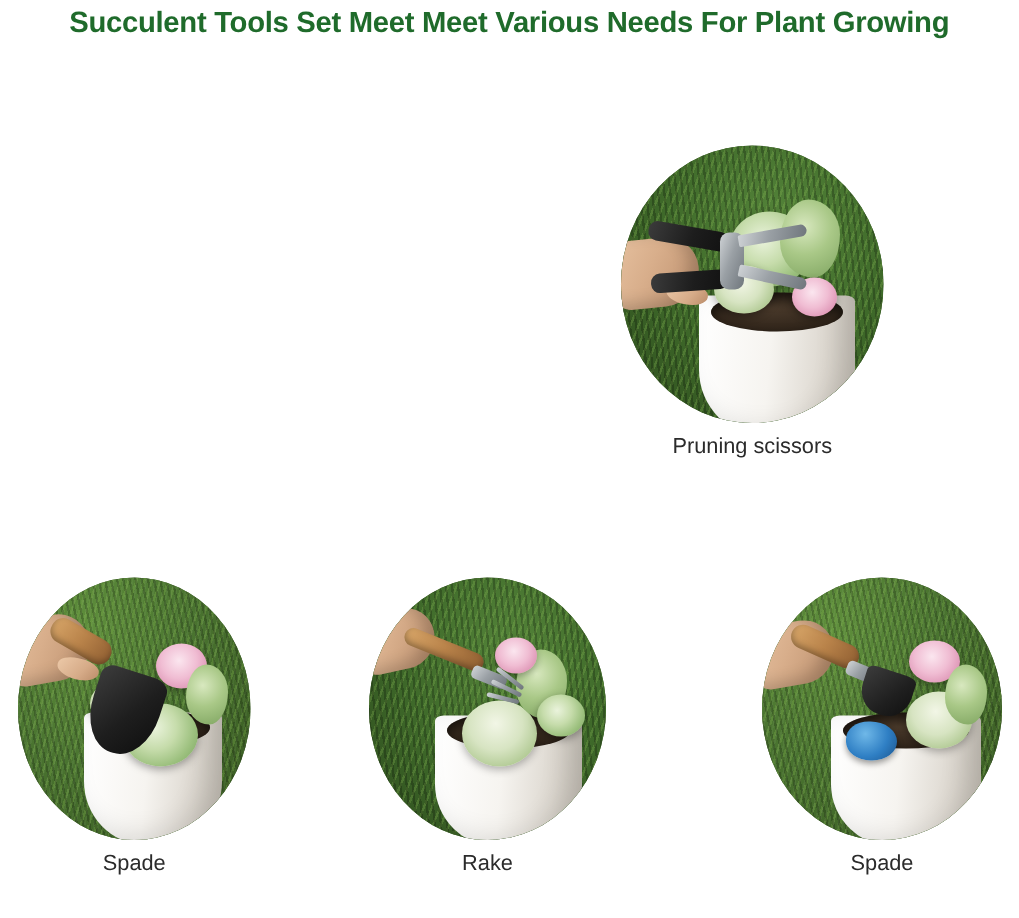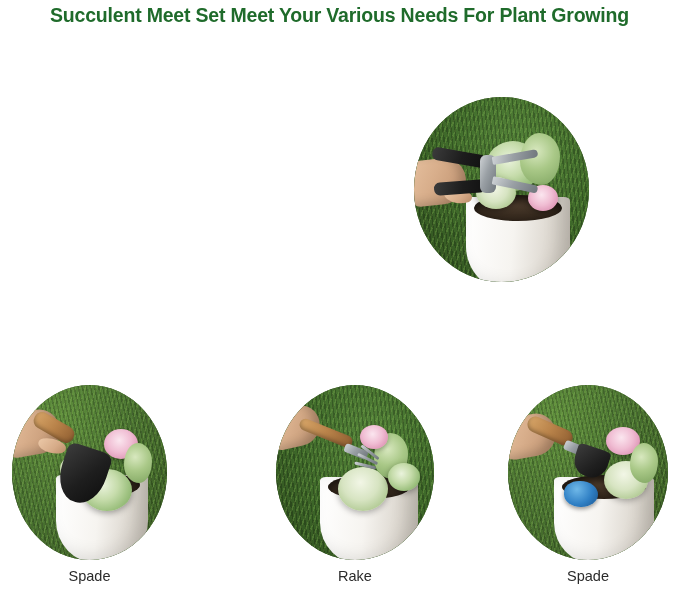--- a/index.html
+++ b/index.html
@@ -136,21 +136,21 @@
   .metal {
     position: absolute;
     background: linear-gradient(110deg, #cfd3d6 0%, #9aa0a5 45%, #6f767c 100%);
   }
 </style>
 </head>
 <body>
 
 <div class="page">
 
-  <div class="headline">Succulent Meet Set Meet Your Various Needs For Plant Growing</div>
+  <div class="headline">Succulent Tools Set Meet Meet Various Needs For Plant Growing</div>
 
 
   <div class="tile" style="left:414px; top:97px; width:175px;">
     <div class="circle" style="width:175px; height:185px;">
       <div class="grass dark"></div>
 
       <div class="pot" style="left:52px; top:100px; width:104px; height:95px;"></div>
       <div class="soil" style="left:60px; top:98px; width:88px; height:26px;"></div>
 
       <div class="rosette rosette-green" style="left:72px; top:44px; width:54px; height:50px;"></div>
@@ -161,20 +161,21 @@
       <div class="hand" style="left:-8px; top:62px; width:60px; height:46px; border-radius:24px 34px 38px 22px; transform:rotate(-6deg);"></div>
       <div class="finger" style="left:30px; top:92px; width:28px; height:14px; transform:rotate(10deg);"></div>
 
       <div class="handle-black" style="left:18px; top:54px; width:54px; height:13px; transform:rotate(10deg);"></div>
       <div class="handle-black" style="left:20px; top:84px; width:52px; height:13px; transform:rotate(-4deg);"></div>
 
       <div class="metal" style="left:66px; top:58px; width:16px; height:38px; border-radius:6px;"></div>
       <div class="metal" style="left:78px; top:56px; width:46px; height:8px; border-radius:2px 6px 6px 2px; transform:rotate(-10deg);"></div>
       <div class="metal" style="left:78px; top:84px; width:46px; height:8px; border-radius:2px 6px 6px 2px; transform:rotate(12deg);"></div>
     </div>
+    <div class="caption">Pruning scissors</div>
   </div>
 
   <div class="tile" style="left:12px; top:385px; width:155px;">
     <div class="circle" style="width:155px; height:175px;">
       <div class="grass"></div>
 
       <div class="pot" style="left:44px; top:90px; width:92px; height:88px;"></div>
       <div class="soil" style="left:52px; top:88px; width:76px; height:24px;"></div>
 
       <div class="rosette rosette-green" style="left:70px; top:84px; width:50px; height:42px;"></div>
@@ -184,21 +185,21 @@
 
       <div class="hand" style="left:-10px; top:26px; width:58px; height:44px; border-radius:22px 32px 36px 20px; transform:rotate(-10deg);"></div>
       <div class="finger" style="left:26px; top:54px; width:28px; height:14px; transform:rotate(14deg);"></div>
 
       <div class="handle-wood" style="left:20px; top:34px; width:44px; height:17px; transform:rotate(30deg);"></div>
       <div style="position:absolute; left:48px; top:62px; width:46px; height:56px; background:linear-gradient(125deg,#3c3c3c 0%,#1e1e1e 55%,#0e0e0e 100%); border-radius:20% 24% 48% 48% / 14% 14% 58% 58%; transform:rotate(18deg);"></div>
     </div>
     <div class="caption">Spade</div>
   </div>
 
-  <div class="tile" style="left:276px; top:385px; width:158px;">
+  <div class="tile" style="left:246px; top:385px; width:158px;">
     <div class="circle" style="width:158px; height:175px;">
       <div class="grass dark"></div>
 
       <div class="pot" style="left:44px; top:92px; width:98px; height:88px;"></div>
       <div class="soil" style="left:52px; top:90px; width:82px; height:24px;"></div>
 
       <div class="rosette rosette-pale" style="left:62px; top:82px; width:50px; height:44px;"></div>
       <div class="leafy" style="left:98px; top:48px; width:34px; height:46px;"></div>
       <div class="rosette rosette-pink" style="left:84px; top:40px; width:28px; height:24px;"></div>
       <div class="rosette rosette-green" style="left:112px; top:78px; width:32px; height:28px;"></div>

